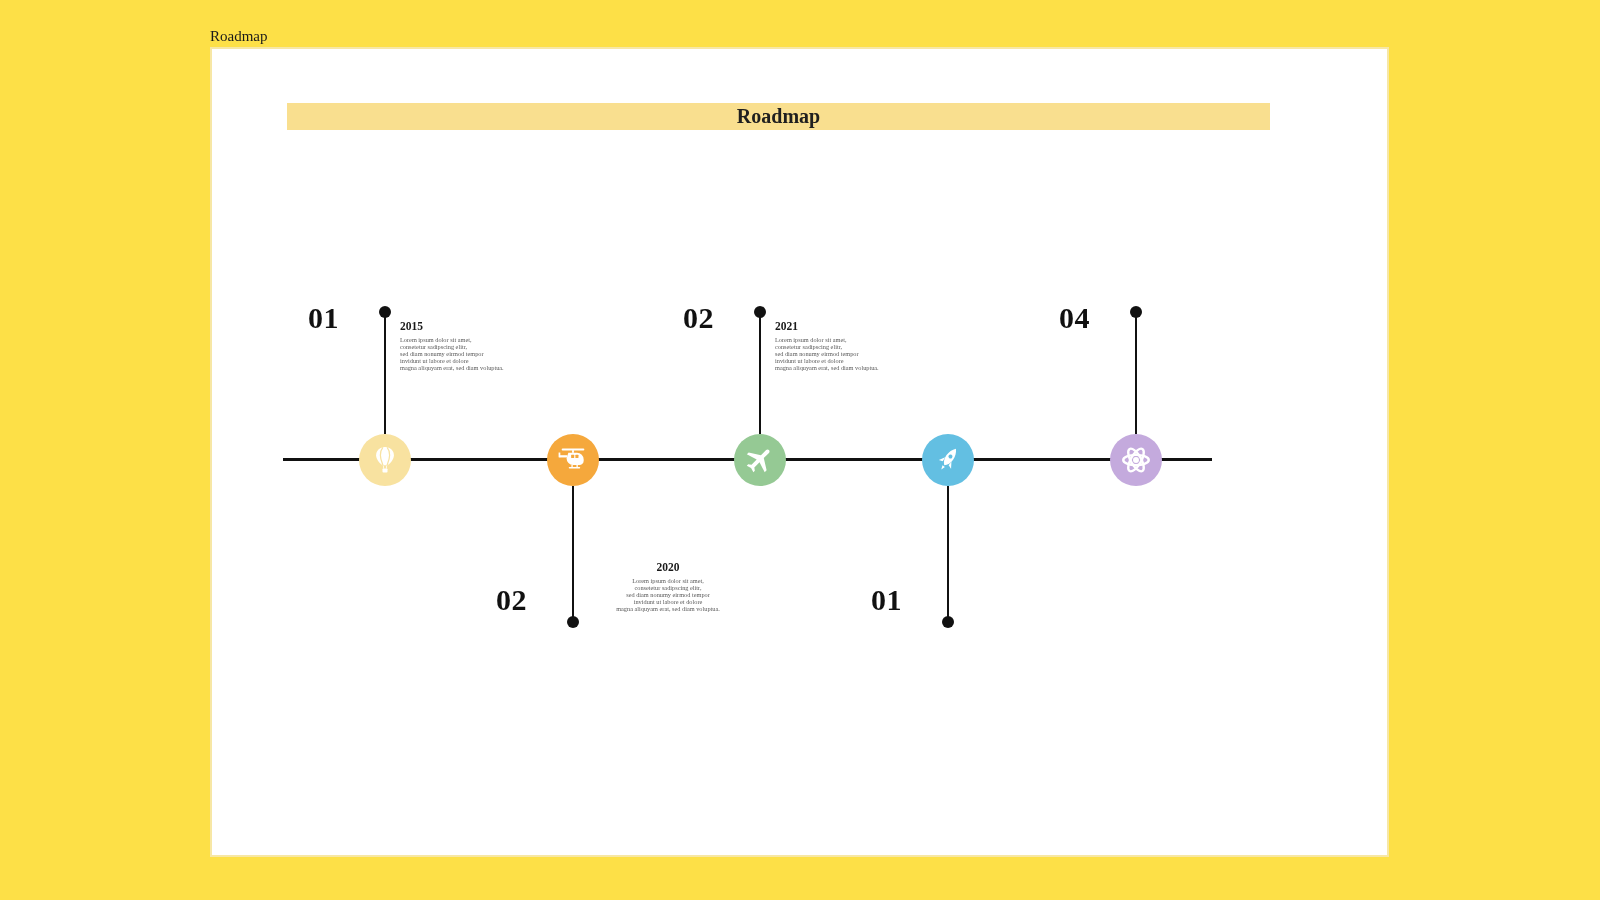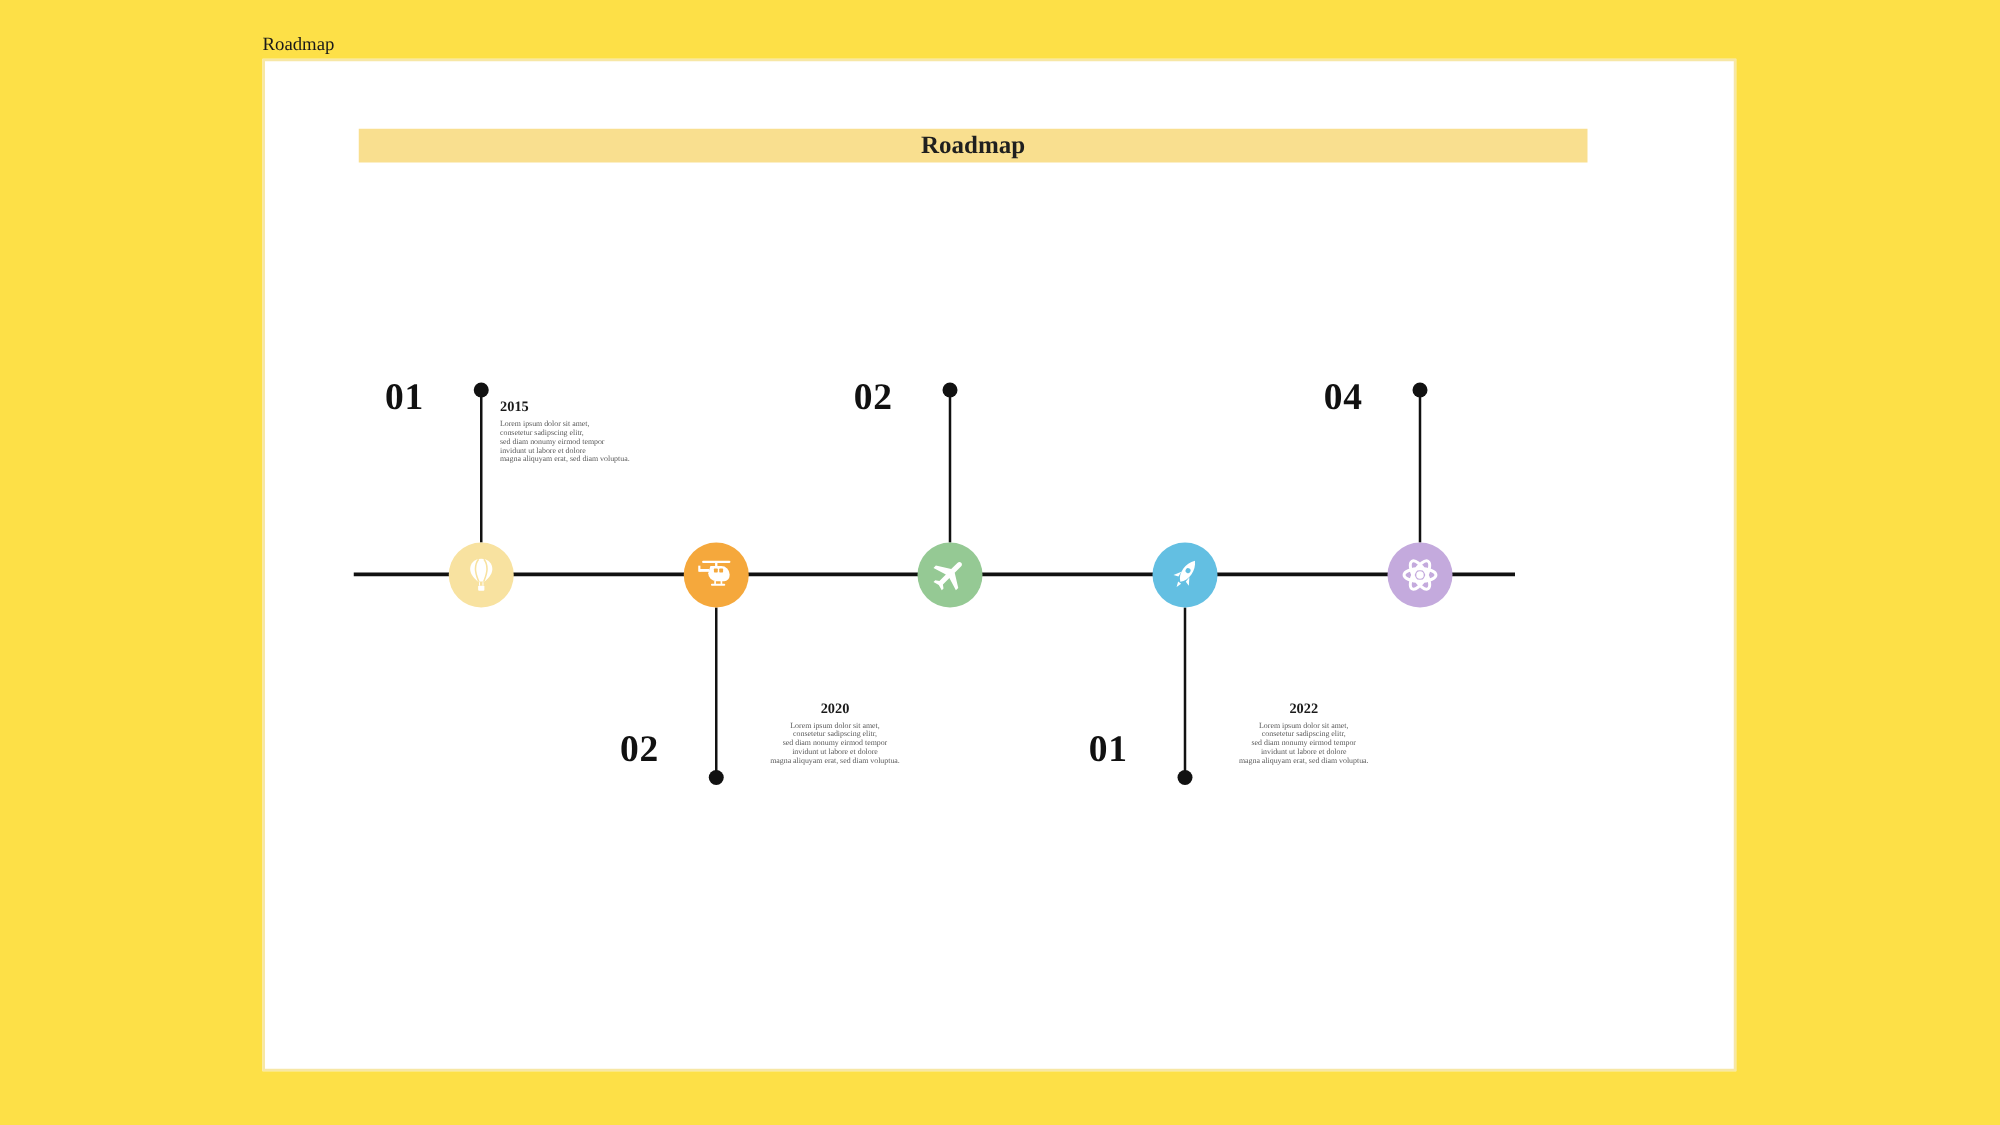--- a/index.html
+++ b/index.html
@@ -111,46 +111,46 @@
 
   <div class="ms top" style="--cx:760px">
     <div class="vline"></div>
     <div class="dot"></div>
     <div class="num">02</div>
     <div class="circle" style="background-color: rgb(149, 201, 148); color: rgb(149, 201, 148);">
       <svg width="32" height="32" viewBox="0 0 24 24">
         <path fill="#ffffff" transform="rotate(45 12 12)" d="M21 16v-2l-8-5V3.5C13 2.67 12.33 2 11.5 2S10 2.67 10 3.5V9l-8 5v2l8-2.5V19l-2 1.5V22l3.5-1 3.5 1v-1.5L13 19v-5.5L21 16z"></path>
       </svg>
     </div>
+    <div class="info">
+      <div class="year">2021</div>
+      <div class="desc">
+        <div>Lorem ipsum dolor sit amet,</div>
+        <div>consetetur sadipscing elitr,</div>
+        <div>sed diam nonumy eirmod tempor</div>
+        <div>invidunt ut labore et dolore</div>
+        <div>magna aliquyam erat, sed diam voluptua.</div>
+      </div>
+    </div>
   </div>
 
   <div class="ms bottom" style="--cx:948px">
     <div class="vline"></div>
     <div class="dot"></div>
     <div class="num">01</div>
     <div class="circle" style="background-color: rgb(99, 191, 226); color: rgb(99, 191, 226);">
       <svg width="32" height="32" viewBox="0 0 24 24">
         <g transform="rotate(35 12 12)" fill="#ffffff">
           <path d="M12 1.6 C14 3.9 15 6.6 15 9.6 C15 12.6 14 15.2 12 16.9 C10 15.2 9 12.6 9 9.6 C9 6.6 10 3.9 12 1.6 Z"></path>
           <circle cx="12" cy="8.8" r="1.5" fill="currentColor"></circle>
           <path d="M9.1 11.6 L6.4 16 L9.3 15 Z"></path>
           <path d="M14.9 11.6 L17.6 16 L14.7 15 Z"></path>
           <path d="M10.9 17.6 h2.2 l-1.1 3.2 z"></path>
         </g>
       </svg>
-    </div>
-    <div class="info">
-      <div class="year">2022</div>
-      <div class="desc">
-        <div>Lorem ipsum dolor sit amet,</div>
-        <div>consetetur sadipscing elitr,</div>
-        <div>sed diam nonumy eirmod tempor</div>
-        <div>invidunt ut labore et dolore</div>
-        <div>magna aliquyam erat, sed diam voluptua.</div>
-      </div>
     </div>
   </div>
 
   <div class="ms top" style="--cx:1136px">
     <div class="vline"></div>
     <div class="dot"></div>
     <div class="num">04</div>
     <div class="circle" style="background-color: rgb(196, 170, 221); color: rgb(196, 170, 221);">
       <svg width="34" height="34" viewBox="0 0 24 24">
         <g fill="none" stroke="#ffffff" stroke-width="1.7">

